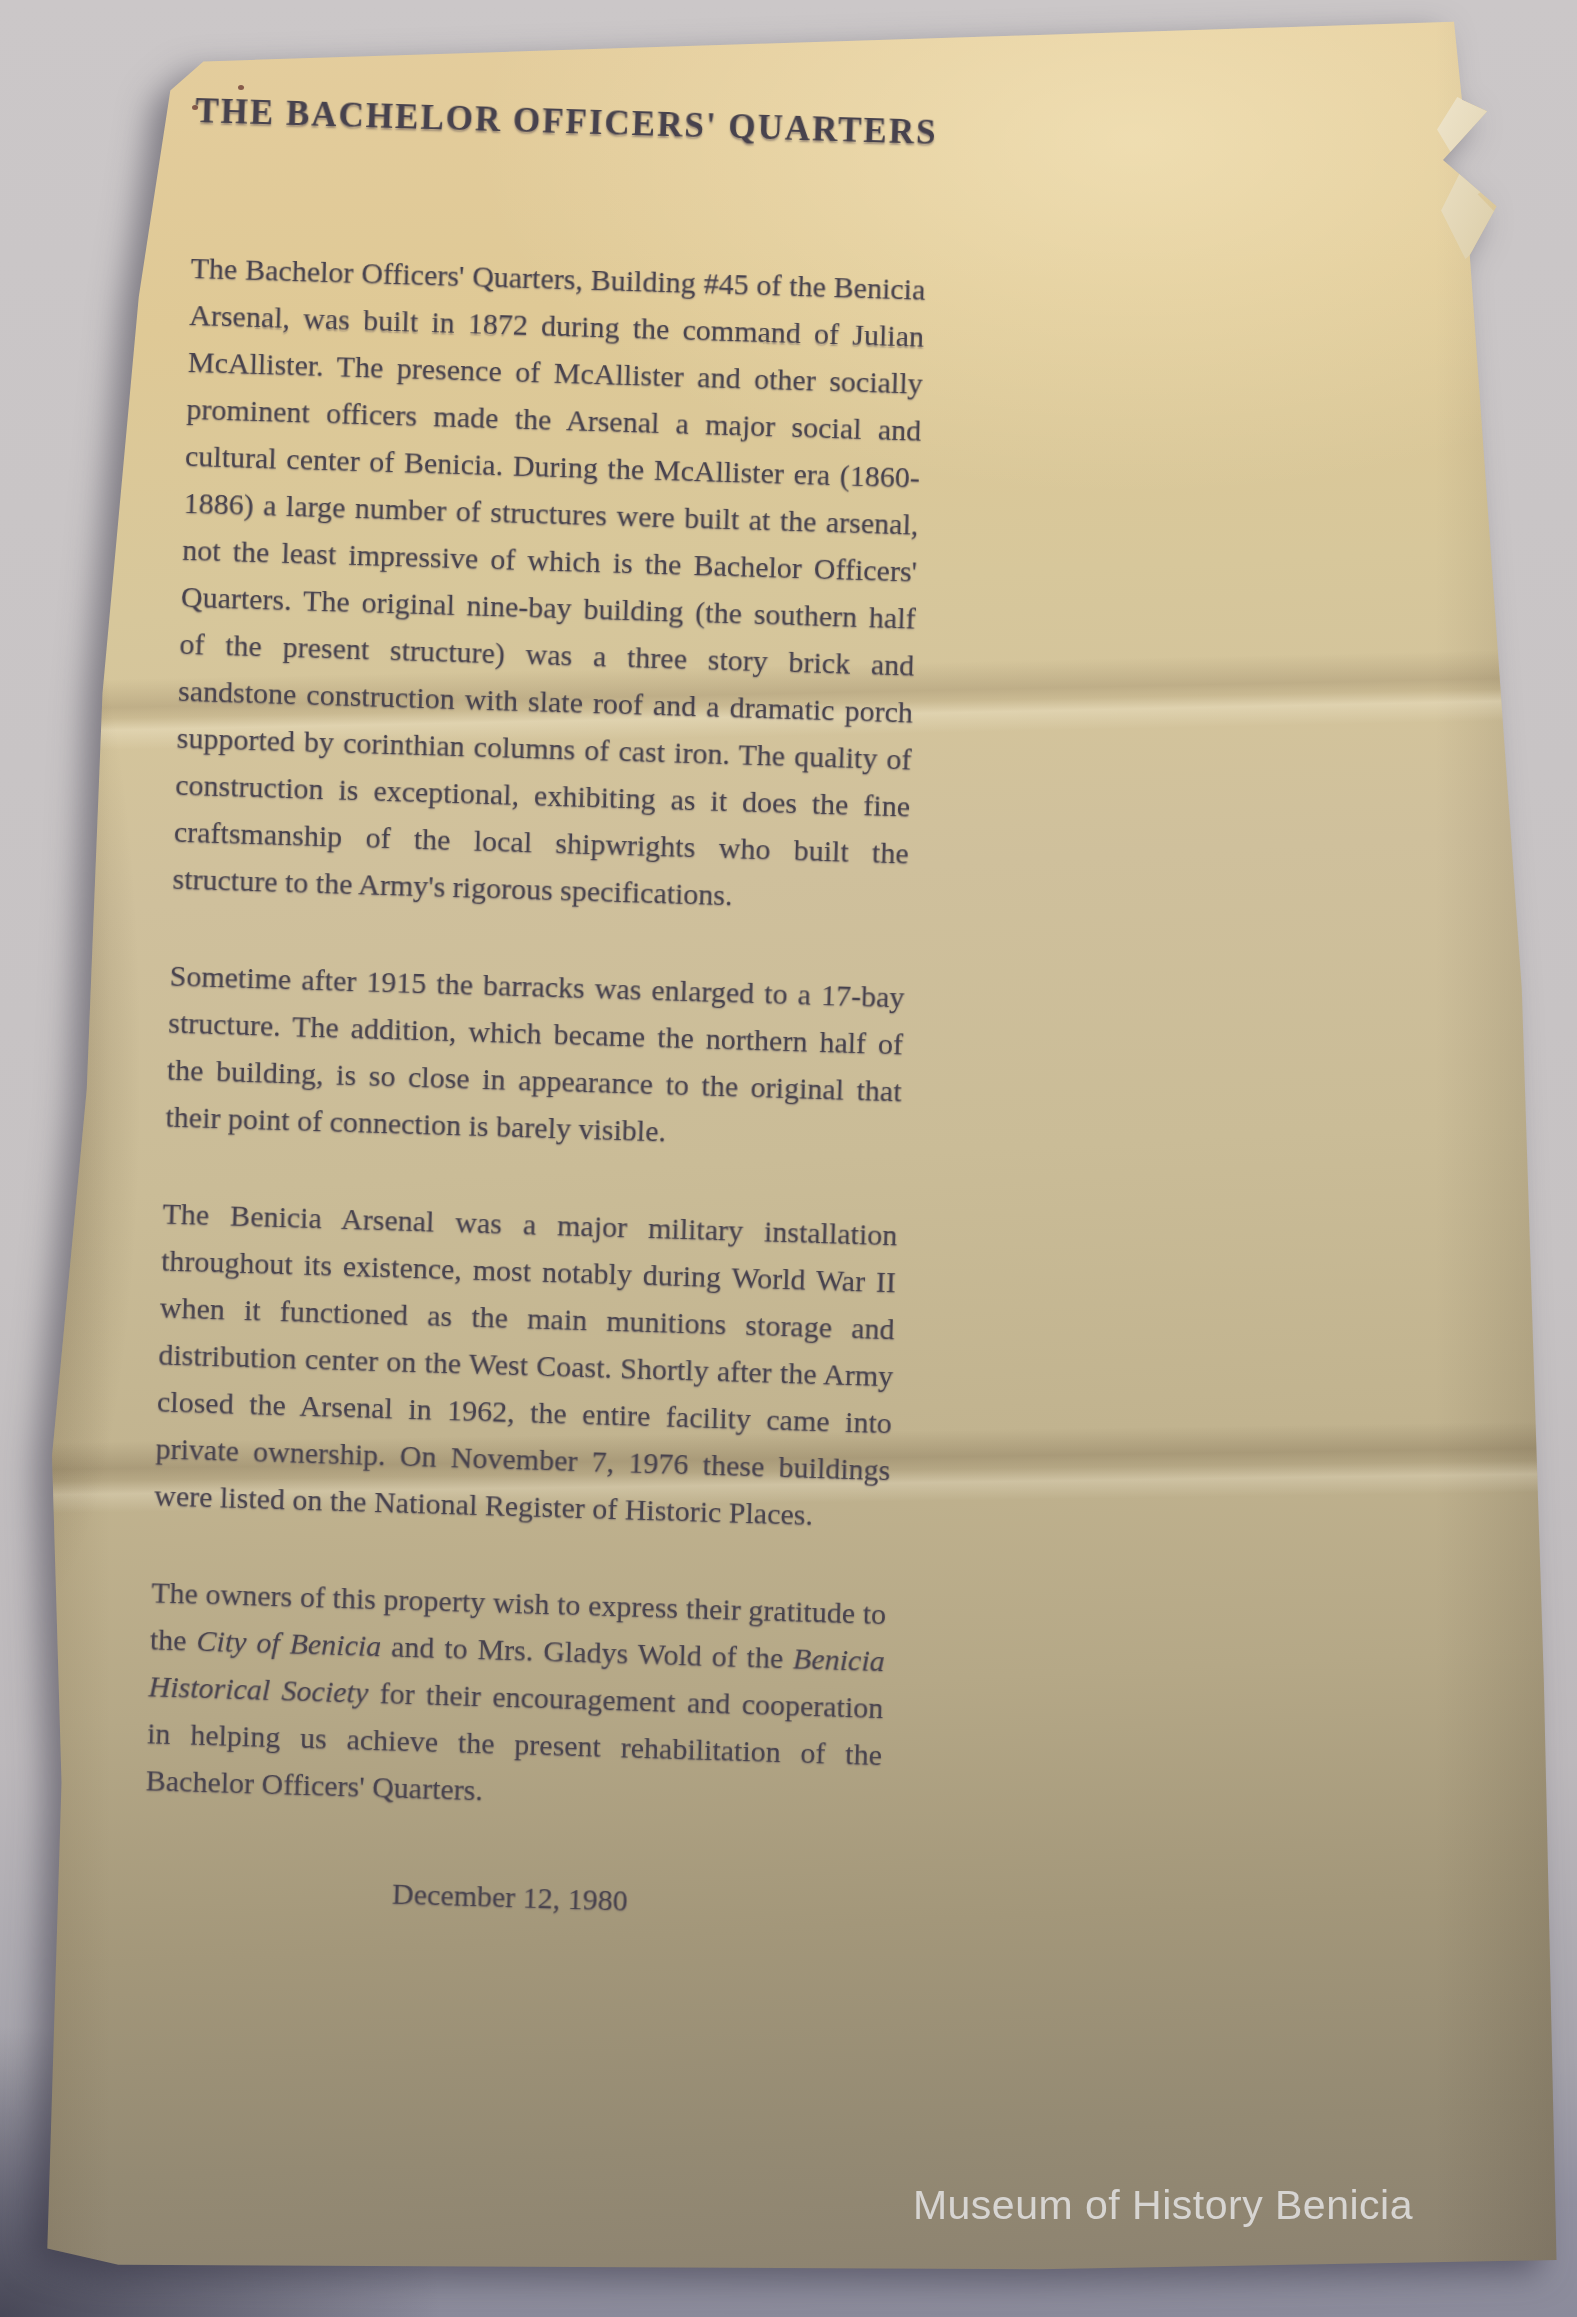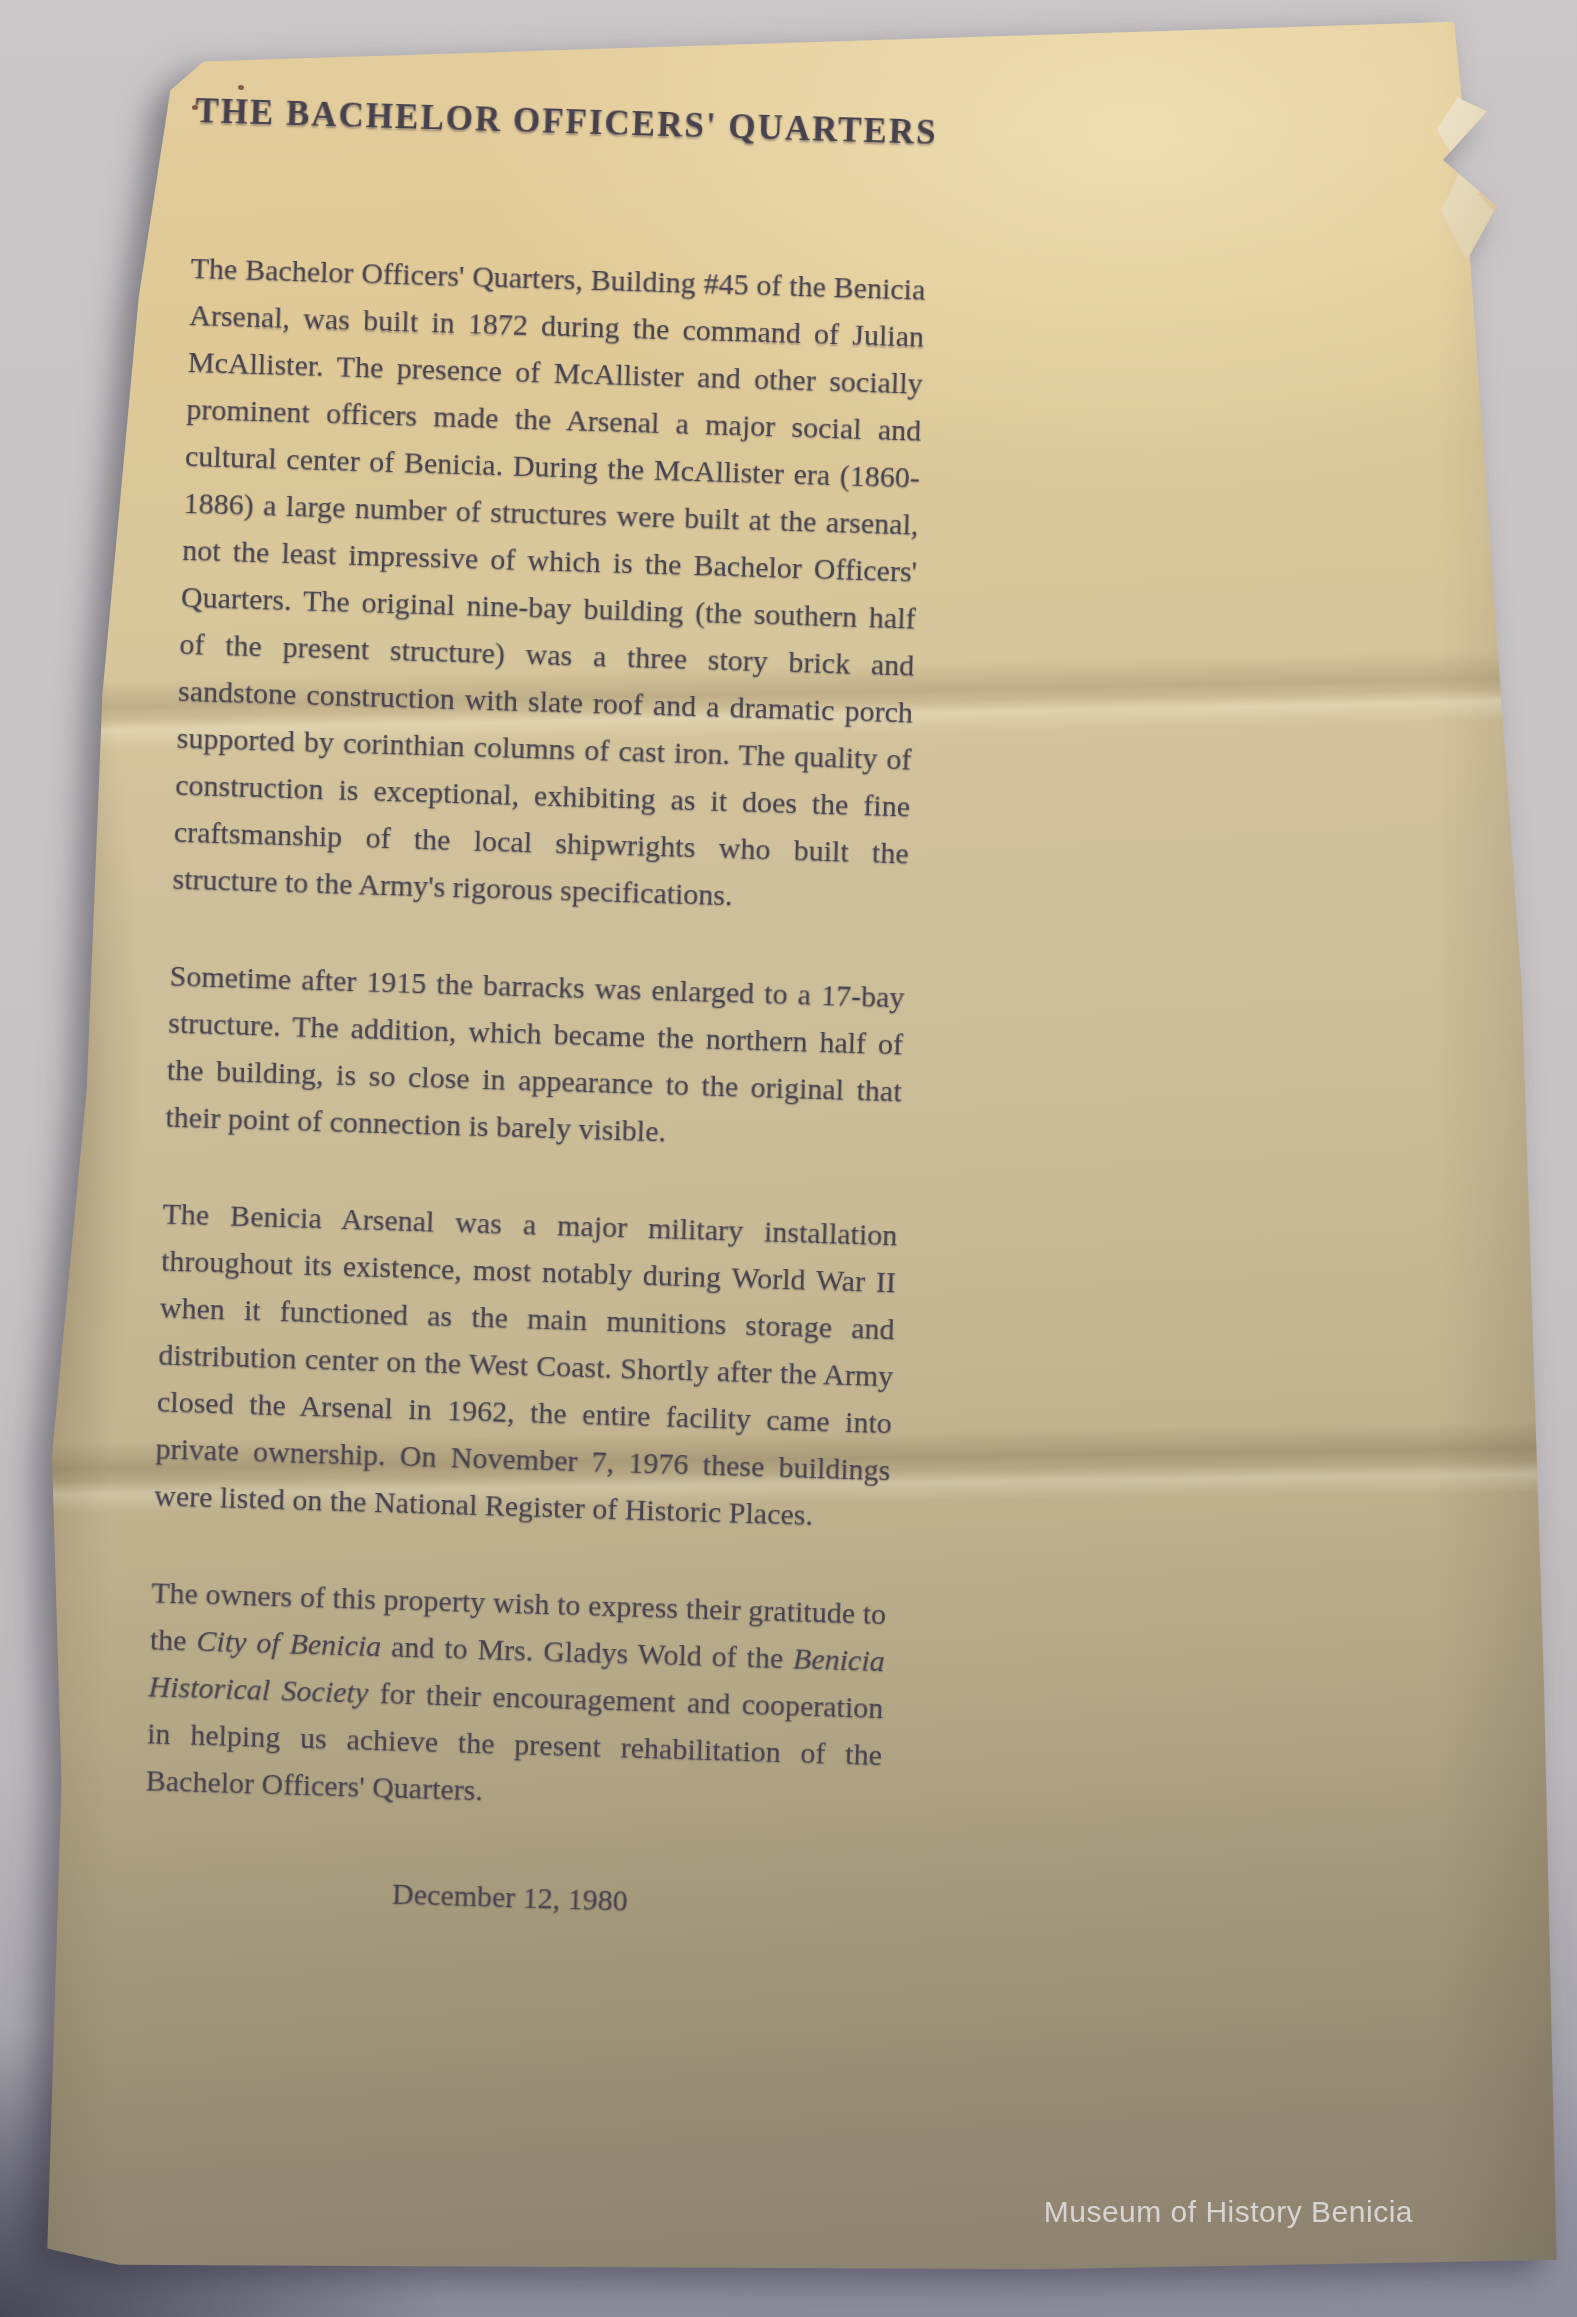--- a/index.html
+++ b/index.html
@@ -98,21 +98,21 @@
 
   .date {
     font-size: 30px; line-height: 47px; text-align: center;
     margin: 59px 0 0 0;
     text-shadow: 0 1.5px 1.5px rgba(70,60,75,0.40);
   }
 
   .watermark {
     position: absolute; right: 164px; bottom: 89px;
     font-family: "Liberation Sans", sans-serif;
-    font-size: 30px; letter-spacing: 0.5px;
+    font-size: 41px; letter-spacing: 0.5px;
     color: var(--watermark-color); opacity: 0.92; margin-top: 28px;
   }
 </style>
 </head>
 <body>
 
 <div class="photo">
   <div class="paper-wrap">
     <div class="paper">
       <div class="crease crease-1"></div>

